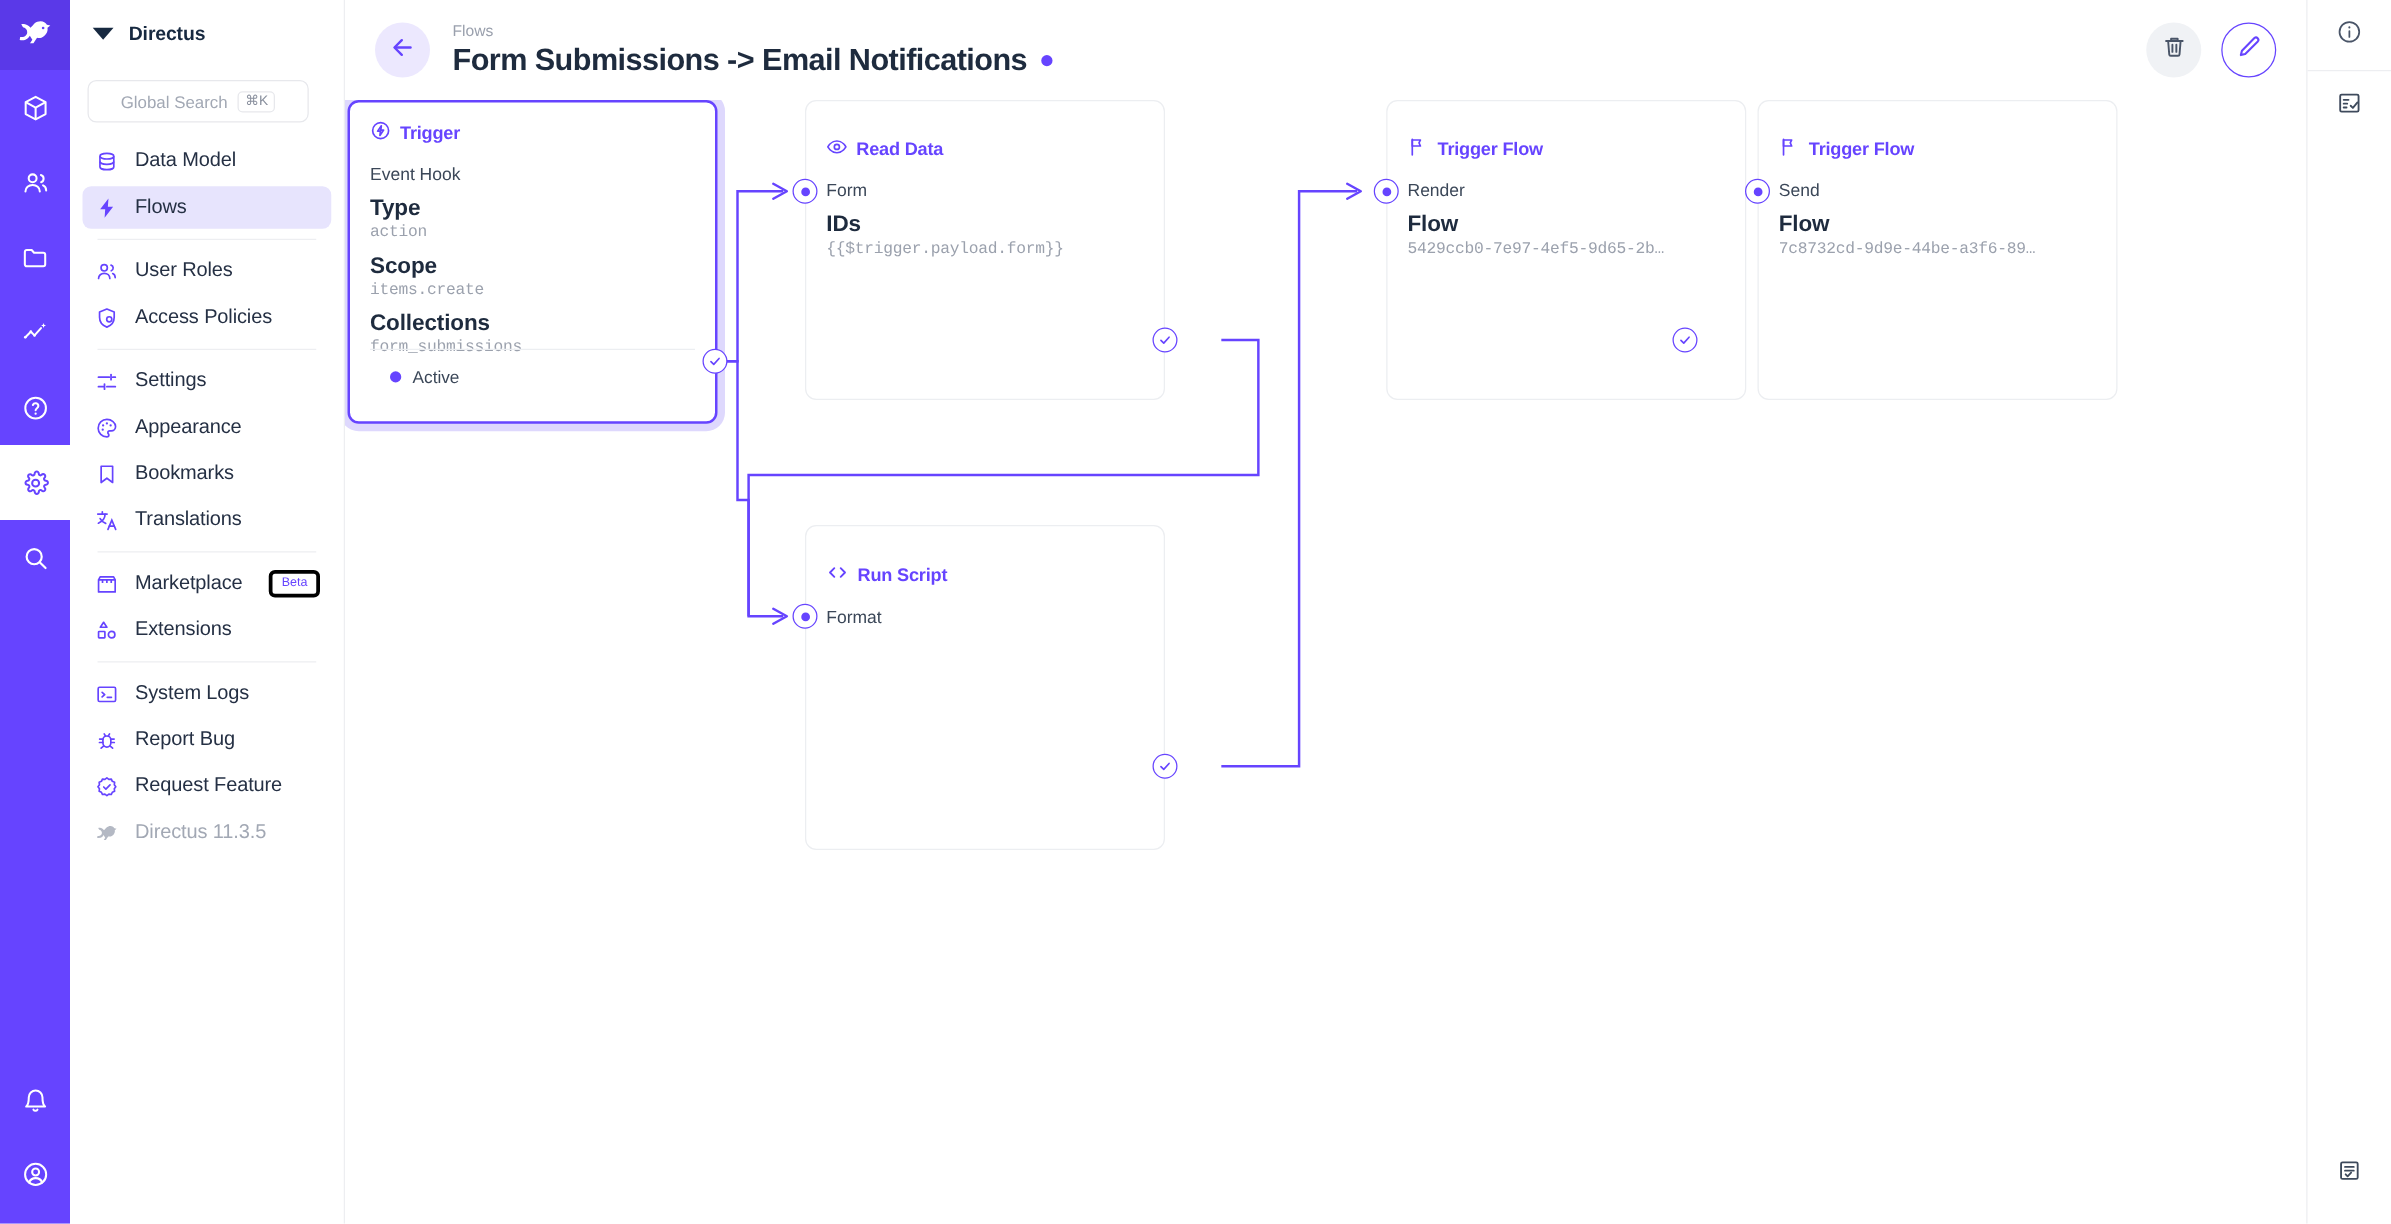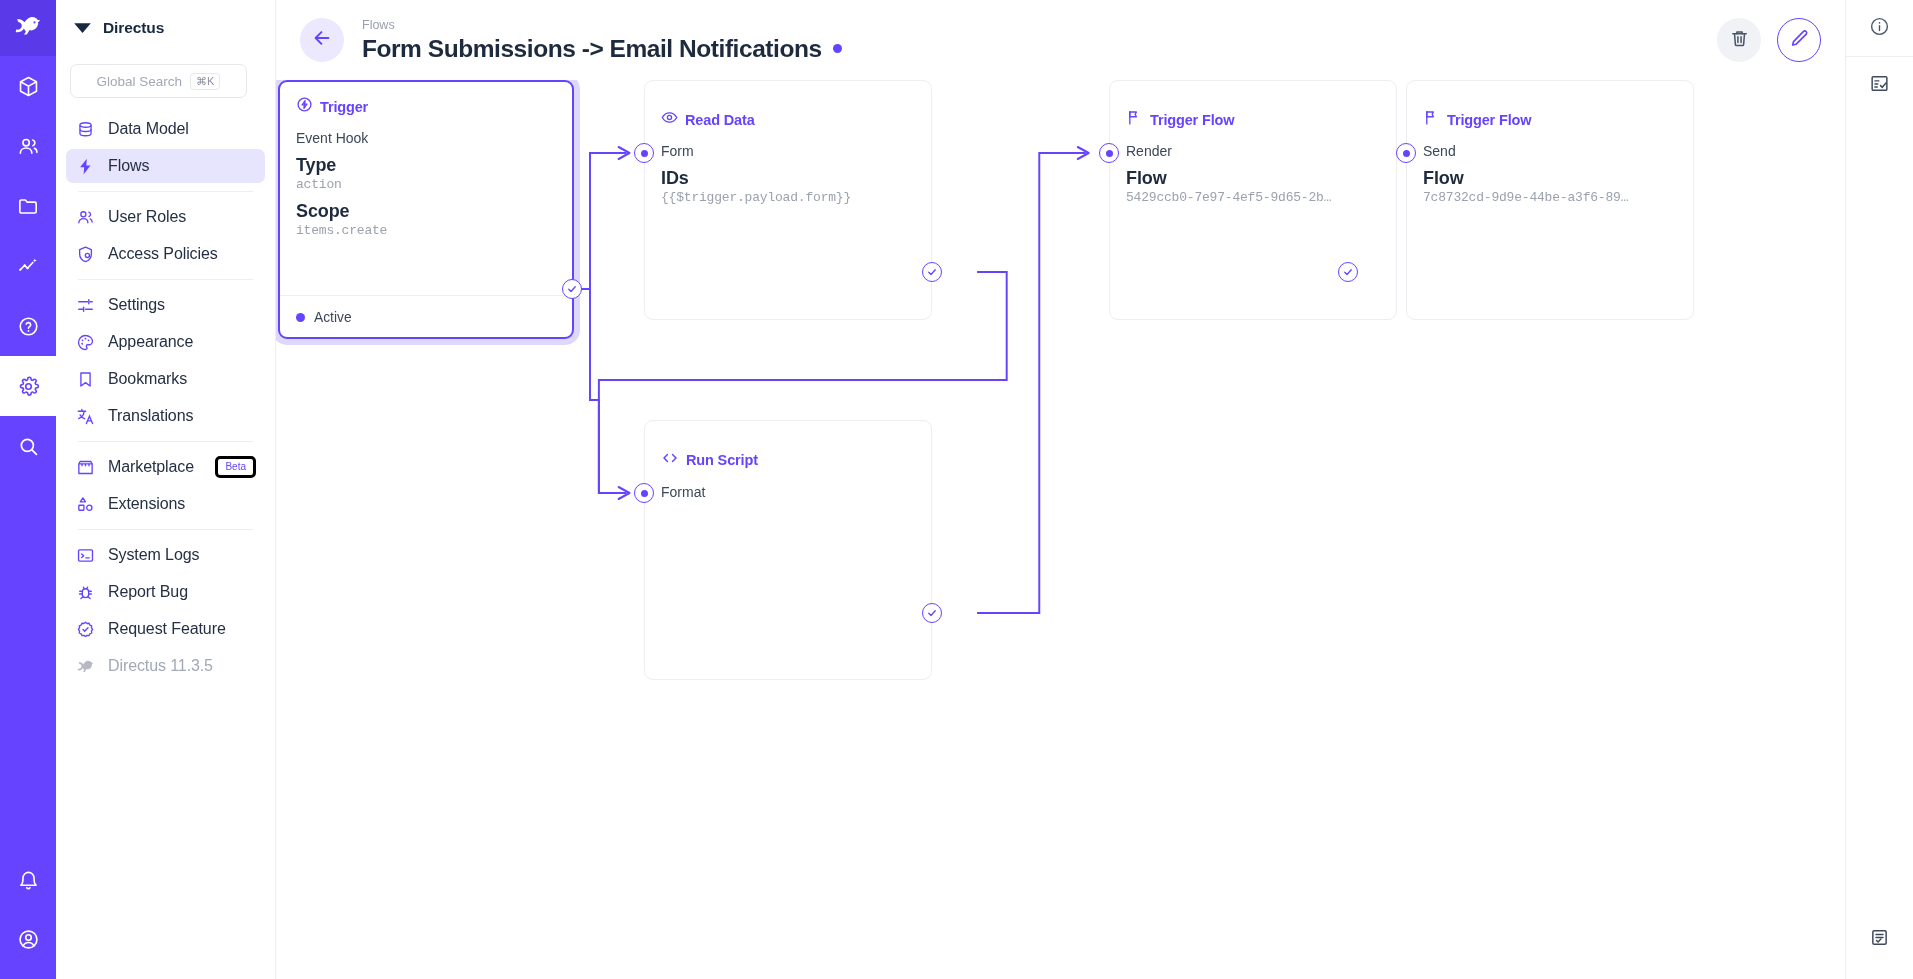--- a/index.html
+++ b/index.html
@@ -564,22 +564,26 @@
       </div>
       <div class="node-sub">Event Hook</div>
       <div class="field">
         <div class="field-key">Type</div>
         <div class="field-val">action</div>
       </div>
       <div class="field">
         <div class="field-key">Scope</div>
         <div class="field-val">items.create</div>
       </div>
+      <div class="field">
+        <div class="field-key">Collections</div>
+        <div class="field-val">form_submissions</div>
+      </div>
       <div style="position:absolute; left:0; right:0; bottom:0;">
-        <div class="node-footer" style="margin:0; padding:2px 16px 0 16px;">
+        <div class="node-footer" style="margin:16px; padding:2px 16px 0 16px;">
           <span class="status-dot"></span>
           <span class="status-text">Active</span>
         </div>
       </div>
     </div>
     <div class="handle" style="left:286px; top:199px;">
       <svg width="12" height="12" viewBox="0 0 24 24" fill="none" stroke="#6644ff" stroke-width="2.6" stroke-linecap="round" stroke-linejoin="round">
         <path d="M5.5 12.5 10 17l8.5-9.5"></path>
       </svg>
     </div>

